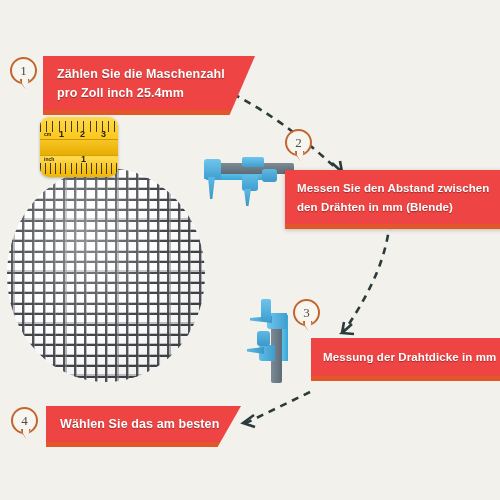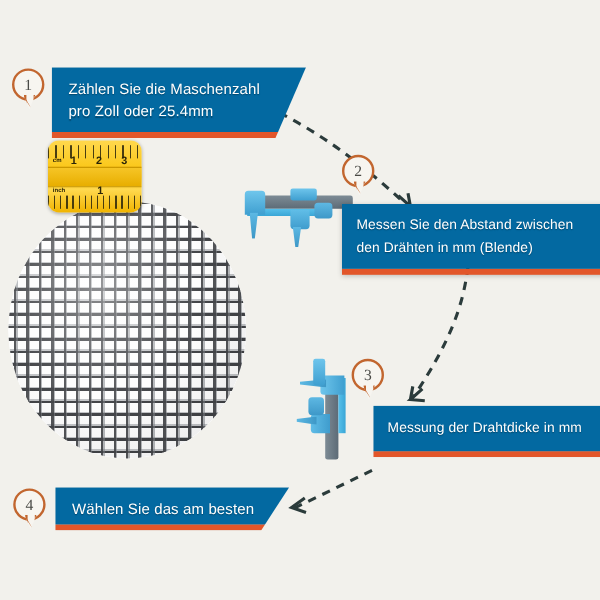--- a/index.html
+++ b/index.html
@@ -106,23 +106,23 @@
   .c2-movblade{position:absolute;left:-8px;top:52px;width:17px;height:7px;
     background:linear-gradient(90deg,#5db9e4,#3d97c6);
     clip-path:polygon(100% 0,100% 100%,0 64%,0 30%);}
   .c2-thumb{position:absolute;left:2px;top:36px;width:13px;height:15px;border-radius:3px;
     background:linear-gradient(180deg,#5eb8e3,#3e98c8);}
 
   
   .banner{position:absolute;}
   .banner-body{
     position:relative;
-    background:#0369a1;
+    background:#ef4444;
     color:#ffffff;
-    font-weight:normal;
+    font-weight:bold;
     letter-spacing:.1px;
   }
   .banner-bar{background:#e2562a;height:5px;}
   .banner-line{
     display:block;white-space:nowrap;
     text-shadow:0 1px 1px rgba(0,0,0,.35);
   }
 
   
   #banner1{left:43px;top:56px;width:212px;}
@@ -144,21 +144,21 @@
     filter:drop-shadow(0 1px 2px rgba(0,0,0,.22));
   }
   #banner3 .banner-body{padding:11px 12px 10px 12px;font-size:11.5px;line-height:17px;}
 
   
   #banner4{left:46px;top:406px;width:195px;}
   #banner4 .shape{
     clip-path:polygon(0 0, 100% 0, 88% 100%, 0 100%);
     filter:drop-shadow(0 1px 2px rgba(0,0,0,.22));
   }
-  #banner4 .banner-body{padding:9px 14px 3px 14px;font-size:12.5px;line-height:19px;}
+  #banner4 .banner-body{padding:9px 14px 8px 14px;font-size:12.5px;line-height:19px;}
 
   
   .pin{position:absolute;width:30px;height:38px;}
   .pin-circle{
     position:absolute;left:0;top:0;width:27px;height:27px;border-radius:50%;
     border:2px solid #c2662f;background:#f7f5f0;
     display:flex;align-items:center;justify-content:center;
     font-size:13px;color:#4a4a46;font-family:"Liberation Serif",serif;
     box-sizing:border-box;
   }
@@ -234,21 +234,21 @@
     <path d="M352 324 l-10 9 l12 1 M342 333 l2 -11" fill="none" stroke="#2b3b3b" stroke-width="2.6" stroke-linecap="butt"></path>
 
     <path d="M310 392 L 244 424" fill="none" stroke="#2b3b3b" stroke-width="2.6" stroke-dasharray="7 6" stroke-linecap="butt"></path>
     <path d="M254 415 l-11 8 l12 4" fill="none" stroke="#2b3b3b" stroke-width="2.6" stroke-linecap="butt"></path>
   </svg>
 
   <div class="banner" id="banner1">
     <div class="shape">
       <div class="banner-body">
         <span class="banner-line">Zählen Sie die Maschenzahl</span>
-        <span class="banner-line">pro Zoll oder 25.4mm</span>
+        <span class="banner-line">pro Zoll inch 25.4mm</span>
       </div>
       <div class="banner-bar"></div>
     </div>
   </div>
 
   <div class="banner" id="banner2">
     <div class="shape">
       <div class="banner-body">
         <span class="banner-line">Messen Sie den Abstand zwischen</span>
         <span class="banner-line">den Drähten in mm (Blende)</span>

